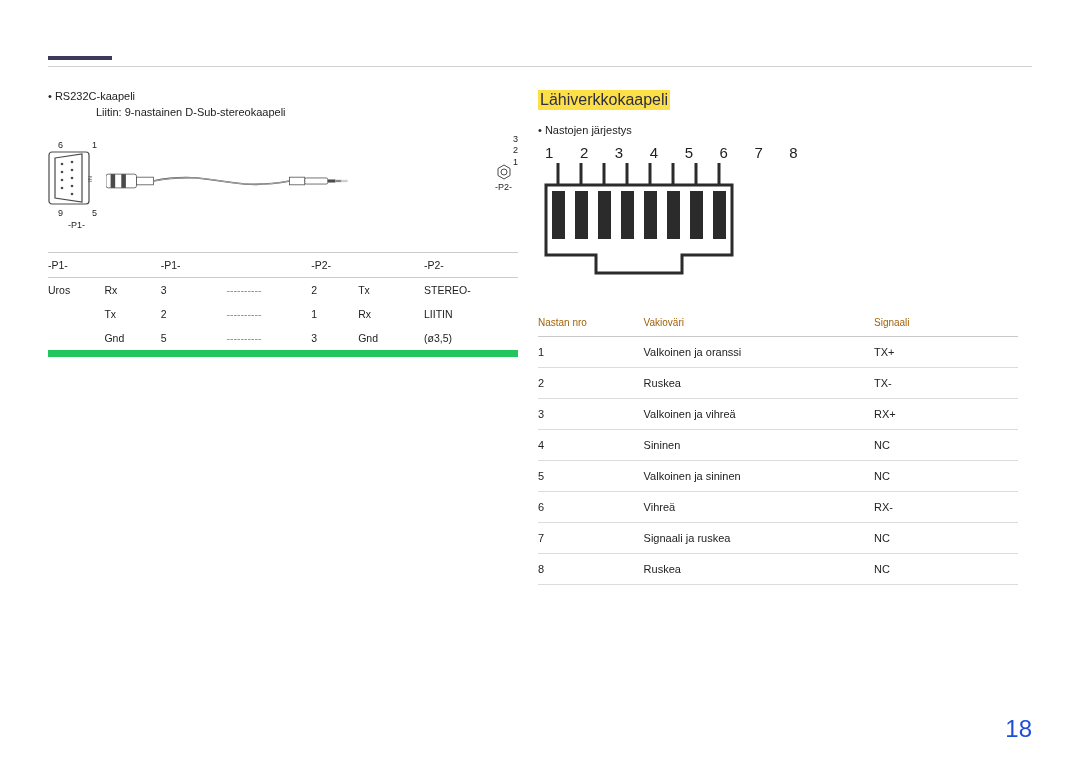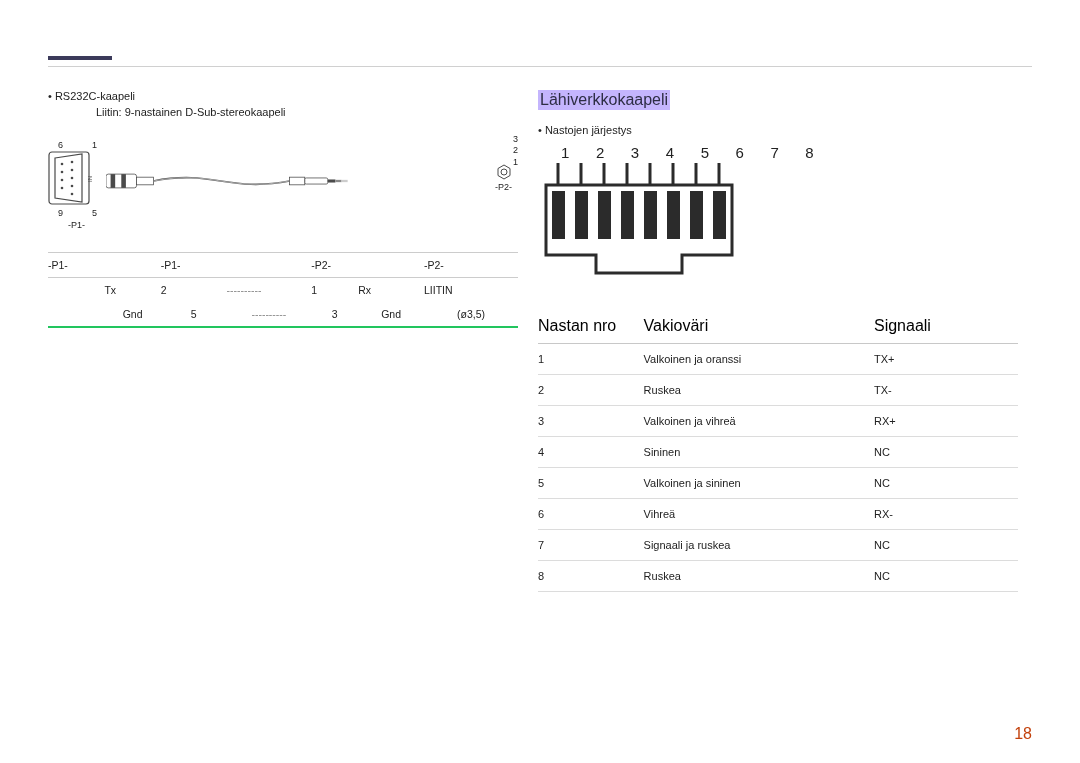--- a/index.html
+++ b/index.html
@@ -59,68 +59,68 @@
     margin-top: 8px;
     width: 100%;
     border-collapse: collapse;
     font-size: 10.5px;
   }
   .tbl-left th, .tbl-left td {
     text-align: left;
     padding: 6px 0;
   }
   .tbl-left .hdr td { border-top: 1px solid #ccc; border-bottom: 1px solid #ccc; font-weight: normal; }
-  .tbl-left tbody tr:last-child td { border-bottom: 2px solid #22c55e; text-align: center; }
+  .tbl-left tbody tr:last-child td { border-bottom: 7px solid #22c55e; }
   .tbl-left td.dash { color: #888; }
   .tbl-left col.c1 { width: 12%; }
   .tbl-left col.c2 { width: 12%; }
   .tbl-left col.c3 { width: 14%; }
   .tbl-left col.c4 { width: 18%; }
   .tbl-left col.c5 { width: 10%; }
   .tbl-left col.c6 { width: 14%; }
   .tbl-left col.c7 { width: 20%; }
 
   
   .section-title {
     display: inline-block;
-    background: #c4b5fd;
+    background: #fde047;
     padding: 1px 2px;
     font-size: 16px;
     color: #2d2d44;
     margin-bottom: 14px;
   }
   .rj45-fig { margin: 8px 0 22px 6px; }
-  .rj45-nums { font-size: 15px; letter-spacing: 11.2px; margin-left: 17px; margin-bottom: 2px; }
+  .rj45-nums { font-size: 15px; letter-spacing: 11.2px; margin-left: 1px; margin-bottom: 2px; }
   .tbl-right {
     width: 100%;
     border-collapse: collapse;
     font-size: 11px;
   }
   .tbl-right thead th {
     text-align: left;
-    font-size: 16px;
+    font-size: 10px;
     font-weight: 400;
-    color: #000000;
+    color: #a16207;
     padding: 8px 0;
     border-bottom: 1px solid #c8c8c8;
   }
   .tbl-right tbody td {
     padding: 9px 0;
     border-bottom: 1px solid #dcdcdc;
   }
   .tbl-right col.c1 { width: 22%; }
   .tbl-right col.c2 { width: 48%; }
   .tbl-right col.c3 { width: 30%; }
 
   .page-num {
     position: absolute;
     right: 48px;
     bottom: 20px;
-    font-size: 16px;
-    color: #c2410c;
+    font-size: 24px;
+    color: #1d4ed8;
   }
 </style>
 </head>
 <body>
 
 <div class="accent-bar"></div>
 <div class="top-rule"></div>
 
 <div class="page">
 
@@ -185,20 +185,29 @@
           <col class="c6">
           <col class="c7">
         </colgroup>
       <tbody>
         <tr class="hdr">
           <td colspan="2">-P1-</td>
           <td>-P1-</td>
           <td></td>
           <td colspan="2">-P2-</td>
           <td>-P2-</td>
+        </tr>
+        <tr>
+          <td>Uros</td>
+          <td>Rx</td>
+          <td>3</td>
+          <td class="dash">----------</td>
+          <td>2</td>
+          <td>Tx</td>
+          <td>STEREO-</td>
         </tr>
         <tr>
           <td></td>
           <td>Tx</td>
           <td>2</td>
           <td class="dash">----------</td>
           <td>1</td>
           <td>Rx</td>
           <td>LIITIN</td>
         </tr>

